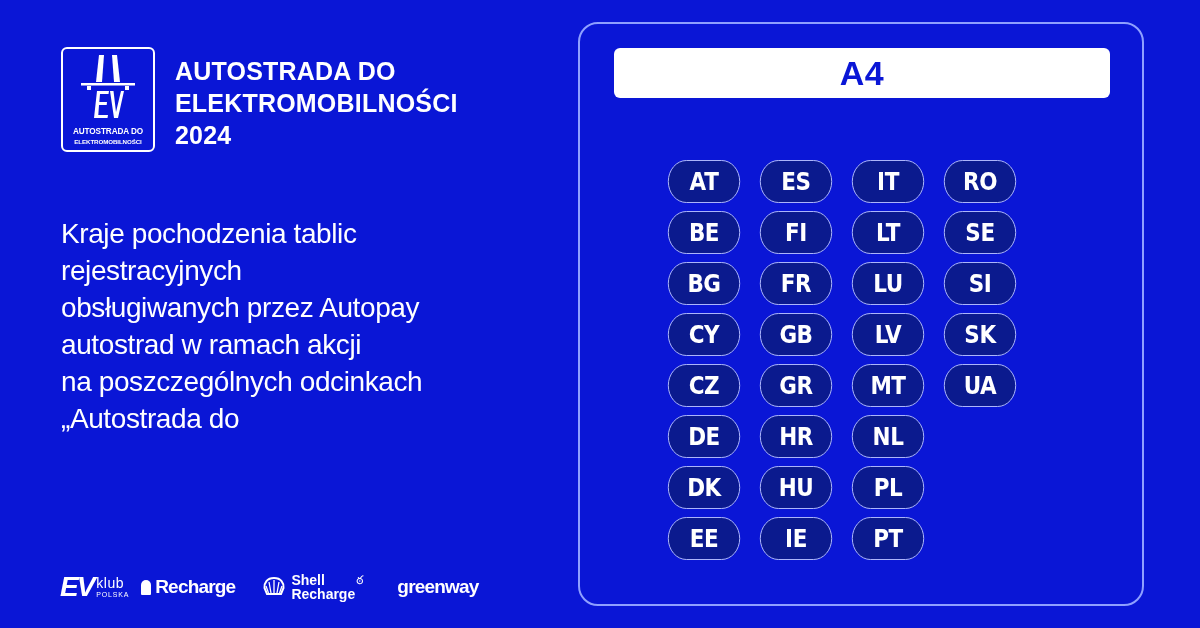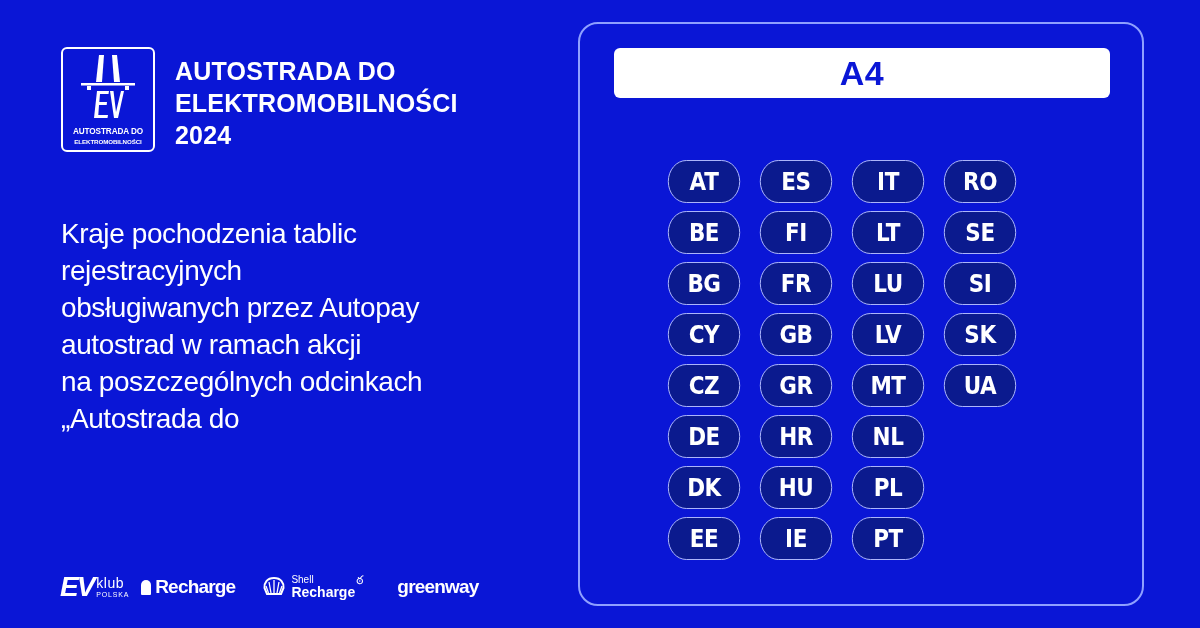--- a/index.html
+++ b/index.html
@@ -48,21 +48,21 @@
     .evklub-ev { font-size: 28px; font-weight: bold; letter-spacing: -2px; font-style: italic; line-height: 1; }
     .evklub-text { display: flex; flex-direction: column; margin-left: 3px; line-height: 1; }
     .evklub-text .k { font-size: 14px; letter-spacing: 0.5px; }
     .evklub-text .p { font-size: 7px; letter-spacing: 0.8px; margin-top: 1px; }
     .autopay-mark {
       width: 10px; height: 15px; background: #fff;
       border-radius: 5px 5px 1px 1px; margin-right: 4px;
     }
     .autopay-text { font-size: 19px; font-weight: bold; letter-spacing: -0.8px; }
     .shell-text { display: flex; flex-direction: column; line-height: 1; margin-left: 6px; }
-    .shell-text .s { font-size: 10px; font-weight: normal; }
+    .shell-text .s { font-size: 14px; font-weight: bold; }
     .shell-text .r { font-size: 14px; font-weight: bold; }
     .shell-plug { font-size: 12px; margin-left: 1px; margin-top: -12px; }
     .greenway-text { font-size: 19px; font-weight: bold; letter-spacing: -0.8px; }
 
     
     .panel {
       position: absolute; left: 578px; top: 22px;
       width: 566px; height: 584px;
       border: 2px solid #8fa0ff; border-radius: 20px;
       background: #0a16d6;

